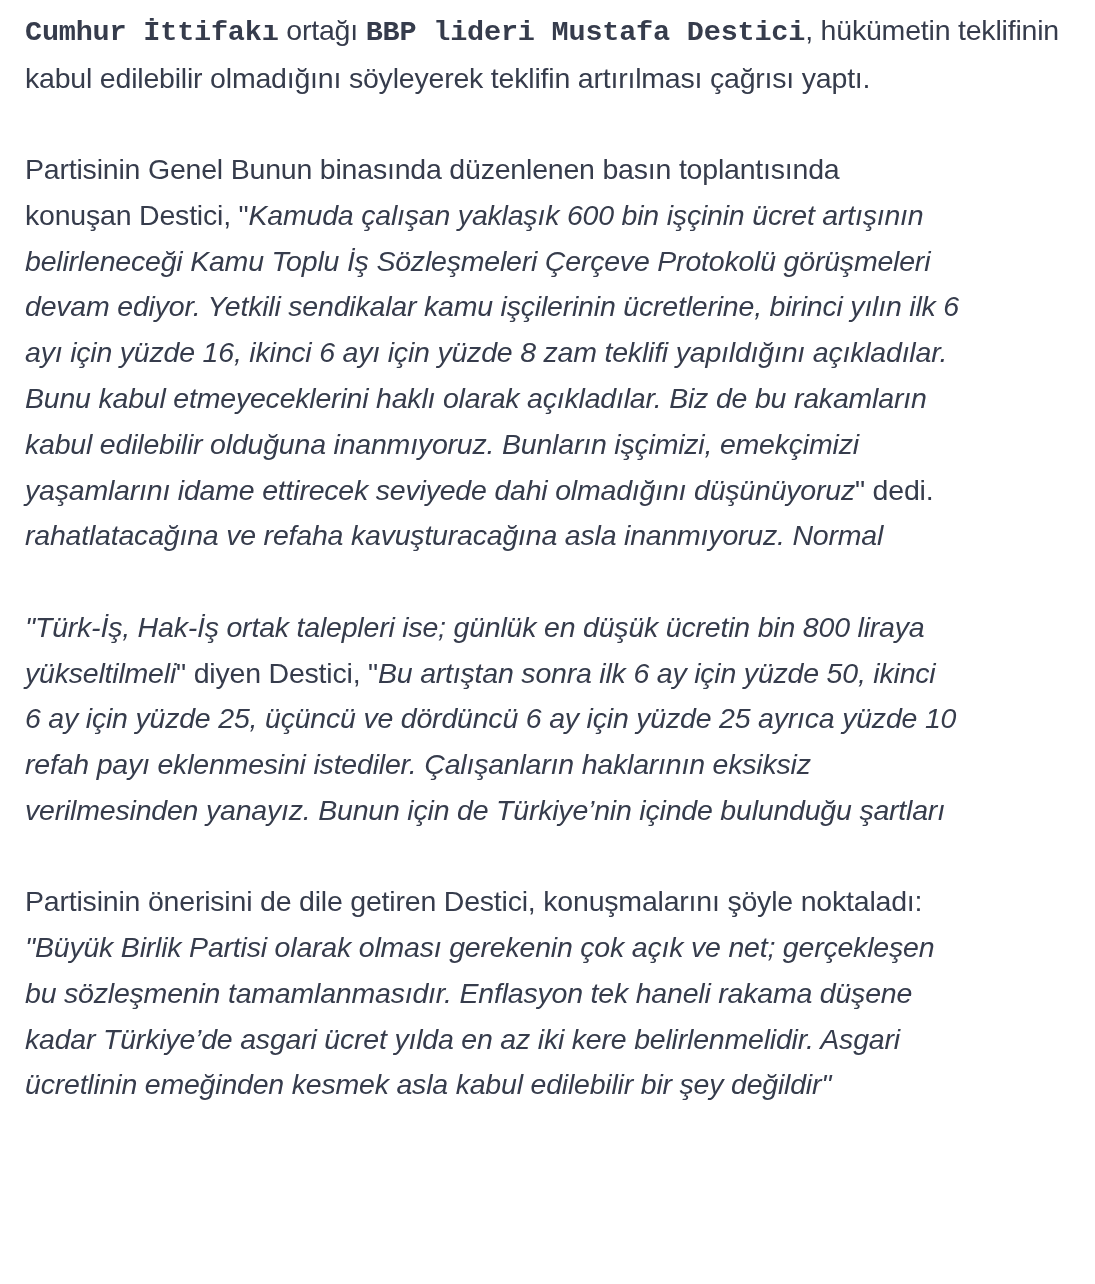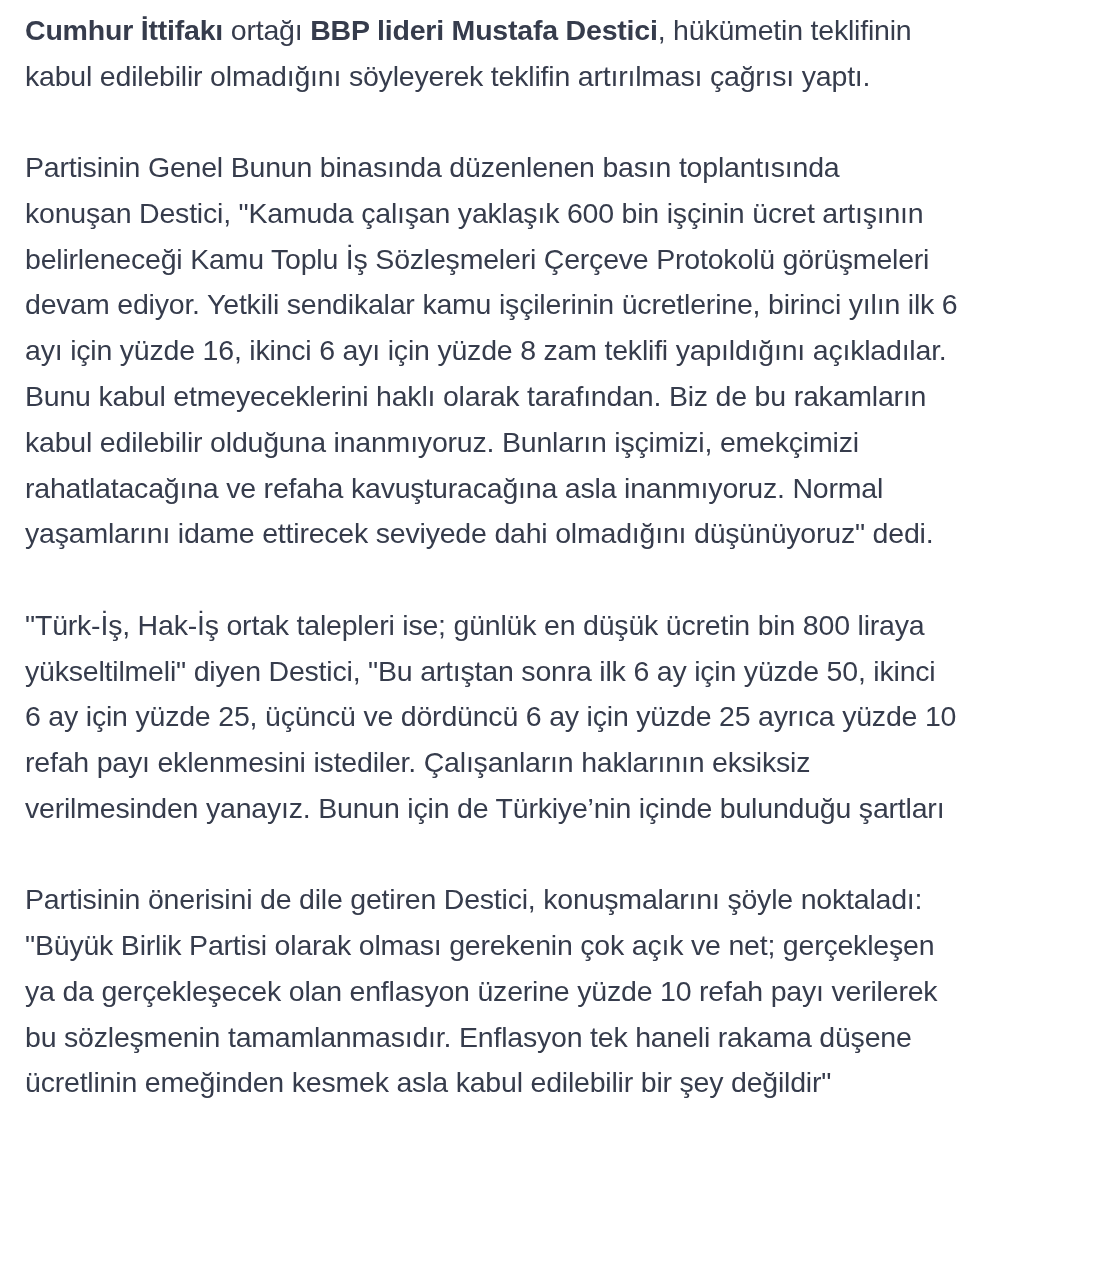--- a/index.html
+++ b/index.html
@@ -21,54 +21,54 @@
     line-height: 45.8px;
     letter-spacing: -0.2px;
   }
   .para {
     margin: 0 0 45.5px 0;
   }
   .line {
     display: block;
     white-space: nowrap;
   }
-  .b { font-weight: bold; }
-  .i { }
+  .b { font-weight: bold; font-family: Liberation Mono, monospace; }
+  .i { font-style: italic; }
 </style>
 </head>
 <body>
 
 <div class="article">
 
   <p class="para">
     <span class="line"><span class="b">Cumhur İttifakı</span><span> ortağı </span><span class="b">BBP lideri Mustafa Destici</span><span>, hükümetin teklifinin</span></span>
     <span class="line"><span>kabul edilebilir olmadığını söyleyerek teklifin artırılması çağrısı yaptı.</span></span>
   </p>
 
   <p class="para">
     <span class="line"><span>Partisinin Genel Bunun binasında düzenlenen basın toplantısında</span></span>
     <span class="line"><span>konuşan Destici, "</span><span class="i">Kamuda çalışan yaklaşık 600 bin işçinin ücret artışının</span></span>
     <span class="line i"><span>belirleneceği Kamu Toplu İş Sözleşmeleri Çerçeve Protokolü görüşmeleri</span></span>
     <span class="line i"><span>devam ediyor. Yetkili sendikalar kamu işçilerinin ücretlerine, birinci yılın ilk 6</span></span>
     <span class="line i"><span>ayı için yüzde 16, ikinci 6 ayı için yüzde 8 zam teklifi yapıldığını açıkladılar.</span></span>
-    <span class="line i"><span>Bunu kabul etmeyeceklerini haklı olarak tarafından. Biz de bu rakamların</span></span>
+    <span class="line i"><span>Bunu kabul etmeyeceklerini haklı olarak açıkladılar. Biz de bu rakamların</span></span>
     <span class="line i"><span>kabul edilebilir olduğuna inanmıyoruz. Bunların işçimizi, emekçimizi</span></span>
+    <span class="line"><span class="i">yaşamlarını idame ettirecek seviyede dahi olmadığını düşünüyoruz</span><span>" dedi.</span></span>
     <span class="line i"><span>rahatlatacağına ve refaha kavuşturacağına asla inanmıyoruz. Normal</span></span>
-    <span class="line"><span class="i">yaşamlarını idame ettirecek seviyede dahi olmadığını düşünüyoruz</span><span>" dedi.</span></span>
   </p>
 
   <p class="para">
     <span class="line i"><span>"Türk-İş, Hak-İş ortak talepleri ise; günlük en düşük ücretin bin 800 liraya</span></span>
     <span class="line"><span class="i">yükseltilmeli</span><span>" diyen Destici, "</span><span class="i">Bu artıştan sonra ilk 6 ay için yüzde 50, ikinci</span></span>
     <span class="line i"><span>6 ay için yüzde 25, üçüncü ve dördüncü 6 ay için yüzde 25 ayrıca yüzde 10</span></span>
     <span class="line i"><span>refah payı eklenmesini istediler. Çalışanların haklarının eksiksiz</span></span>
     <span class="line i"><span>verilmesinden yanayız. Bunun için de Türkiye’nin içinde bulunduğu şartları</span></span>
   </p>
 
   <p class="para">
     <span class="line"><span>Partisinin önerisini de dile getiren Destici, konuşmalarını şöyle noktaladı:</span></span>
     <span class="line i"><span>"Büyük Birlik Partisi olarak olması gerekenin çok açık ve net; gerçekleşen</span></span>
-    <span class="line i"><span>ya da gerçekleşecek olan enflasyon üzerine yüzde 10 refah payı verilerek</span></span>
     <span class="line i"><span>bu sözleşmenin tamamlanmasıdır. Enflasyon tek haneli rakama düşene</span></span>
+    <span class="line i"><span>kadar Türkiye’de asgari ücret yılda en az iki kere belirlenmelidir. Asgari</span></span>
     <span class="line i"><span>ücretlinin emeğinden kesmek asla kabul edilebilir bir şey değildir"</span></span>
   </p>
 
 </div>
 
 </body></html>

